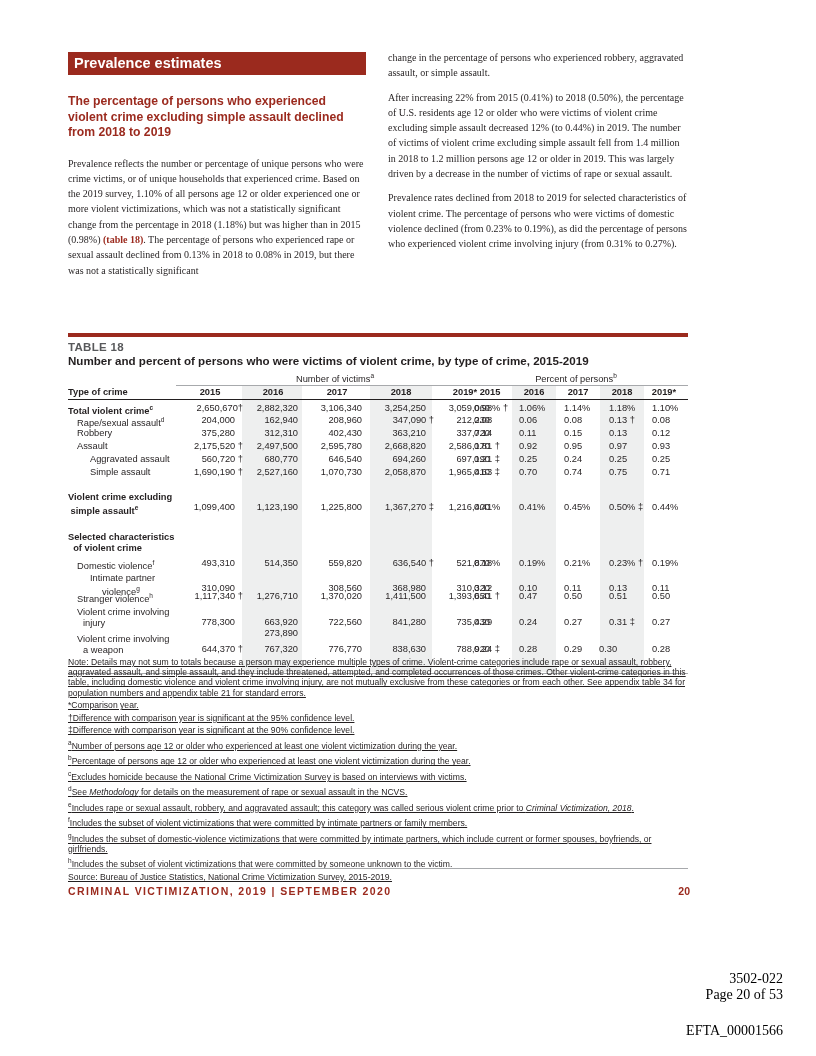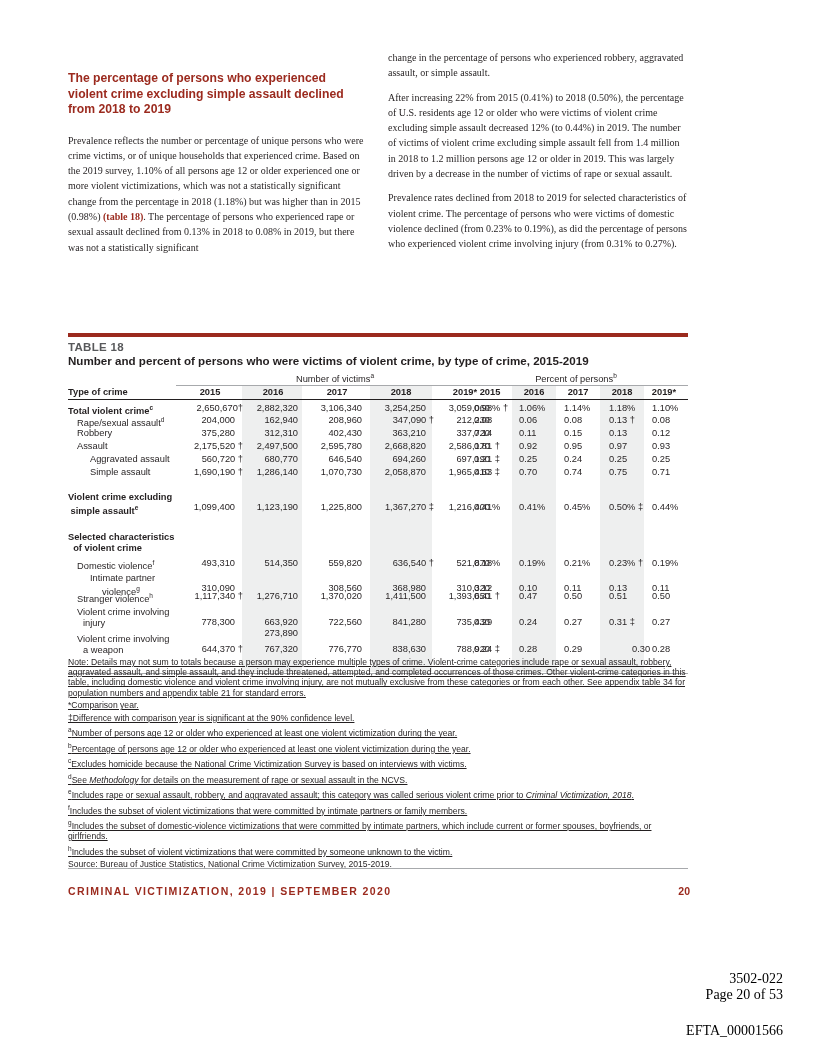--- a/index.html
+++ b/index.html
@@ -37,20 +37,21 @@
 
   .footer-left { position: absolute; left: 68px; top: 885px; font-family: "Liberation Sans", sans-serif; font-weight: bold; font-size: 10.5px; letter-spacing: 1.4px; color: #9b2a1e; }
   .footer-right { position: absolute; left: 670px; top: 885px; width: 20px; text-align: right; font-family: Liberation Sans, sans-serif; font-weight: bold; font-size: 10.5px; color: #9b2a1e; }
 
   .stamp { position: absolute; right: 33px; text-align: right; font-family: "Liberation Serif", serif; font-size: 14px; color: #000; line-height: 15px; }
 </style>
 </head>
 <body>
 
 <div class="col-left">
+  <div class="section-banner">Prevalence estimates</div>
   <div class="subhead">The percentage of persons who experienced violent crime excluding simple assault declined from 2018 to 2019</div>
   <p class="body-p"><span>Prevalence reflects the number or percentage of unique persons who were crime victims, or of unique households that experienced crime. Based on the 2019 survey, 1.10% of all persons age 12 or older experienced one or more violent victimizations, which was not a statistically significant change from the percentage in 2018 (1.18%) but was higher than in 2015 (0.98%) </span><span class="ref">(table 18)</span><span>. The percentage of persons who experienced rape or sexual assault declined from 0.13% in 2018 to 0.08% in 2019, but there was not a statistically significant</span></p>
 </div>
 
 <div class="col-right">
   <p class="body-p">change in the percentage of persons who experienced robbery, aggravated assault, or simple assault.</p>
   <p class="body-p">After increasing 22% from 2015 (0.41%) to 2018 (0.50%), the percentage of U.S. residents age 12 or older who were victims of violent crime excluding simple assault decreased 12% (to 0.44%) in 2019. The number of victims of violent crime excluding simple assault fell from 1.4 million in 2018 to 1.2 million persons age 12 or older in 2019. This was largely driven by a decrease in the number of victims of rape or sexual assault.</p>
   <p class="body-p">Prevalence rates declined from 2018 to 2019 for selected characteristics of violent crime. The percentage of persons who were victims of domestic violence declined (from 0.23% to 0.19%), as did the percentage of persons who experienced violent crime involving injury (from 0.31% to 0.27%).</p>
 </div>
 
@@ -144,21 +145,21 @@
         <span class="cell num" style="top: 84px; right: 198px;">697,190</span>
         <span class="cell" style="top: 84px; left: 406px;">0.21 ‡</span>
         <span class="cell" style="top: 84px; left: 451px;">0.25</span>
         <span class="cell" style="top: 84px; left: 496px;">0.24</span>
         <span class="cell" style="top: 84px; left: 541px;">0.25</span>
         <span class="cell" style="top: 84px; left: 584px;">0.25</span>
       </div>
       <div>
         <div class="rowlabel" style="left: 22px; top: 97px;">Simple assault</div>
         <span class="cell num" style="top: 97px; right: 445px;">1,690,190 †</span>
-        <span class="cell num" style="top: 97px; right: 390px;">1,286,140</span>
+        <span class="cell num" style="top: 97px; right: 390px;">2,527,160</span>
         <span class="cell num" style="top: 97px; right: 326px;">1,070,730</span>
         <span class="cell num" style="top: 97px; right: 262px;">2,058,870</span>
         <span class="cell num" style="top: 97px; right: 198px;">1,965,410</span>
         <span class="cell" style="top: 97px; left: 406px;">0.63 ‡</span>
         <span class="cell" style="top: 97px; left: 451px;">0.70</span>
         <span class="cell" style="top: 97px; left: 496px;">0.74</span>
         <span class="cell" style="top: 97px; left: 541px;">0.75</span>
         <span class="cell" style="top: 97px; left: 584px;">0.71</span>
       </div>
       <div>
@@ -247,30 +248,31 @@
           <div style="white-space: pre; padding-left: 6px;">a weapon</div>
         </div>
         <span class="cell num" style="top: 274px; right: 445px;">644,370 †</span>
         <span class="cell num" style="top: 274px; right: 390px;">767,320</span>
         <span class="cell num" style="top: 274px; right: 326px;">776,770</span>
         <span class="cell num" style="top: 274px; right: 262px;">838,630</span>
         <span class="cell num" style="top: 274px; right: 198px;">788,920</span>
         <span class="cell" style="top: 274px; left: 406px;">0.24 ‡</span>
         <span class="cell" style="top: 274px; left: 451px;">0.28</span>
         <span class="cell" style="top: 274px; left: 496px;">0.29</span>
-        <span class="cell" style="top: 274px; left: 564px;">0.30</span>
+        <span class="cell" style="top: 274px; left: 531px;">0.30</span>
         <span class="cell" style="top: 274px; left: 584px;">0.28</span>
       </div>
     </div>
   <div class="bottom-rule" style="top:303px;"></div>
 </div>
 
 <div class="notes">
   <p>Note: Details may not sum to totals because a person may experience multiple types of crime. Violent-crime categories include rape or sexual assault, robbery, aggravated assault, and simple assault, and they include threatened, attempted, and completed occurrences of those crimes. Other violent-crime categories in this table, including domestic violence and violent crime involving injury, are not mutually exclusive from these categories or from each other. See appendix table 34 for population numbers and appendix table 21 for standard errors.</p>
   <p>*Comparison year.</p>
+  <p>†Difference with comparison year is significant at the 95% confidence level.</p>
   <p>‡Difference with comparison year is significant at the 90% confidence level.</p>
   <p><sup>a</sup><span>Number of persons age 12 or older who experienced at least one violent victimization during the year.</span></p>
   <p><sup>b</sup><span>Percentage of persons age 12 or older who experienced at least one violent victimization during the year.</span></p>
   <p><sup>c</sup><span>Excludes homicide because the National Crime Victimization Survey is based on interviews with victims.</span></p>
   <p><sup>d</sup><span>See </span><i>Methodology</i><span> for details on the measurement of rape or sexual assault in the NCVS.</span></p>
   <p><sup>e</sup><span>Includes rape or sexual assault, robbery, and aggravated assault; this category was called serious violent crime prior to </span><i>Criminal Victimization, 2018</i><span>.</span></p>
   <p><sup>f</sup><span>Includes the subset of violent victimizations that were committed by intimate partners or family members.</span></p>
   <p><sup>g</sup><span>Includes the subset of domestic-violence victimizations that were committed by intimate partners, which include current or former spouses, boyfriends, or girlfriends.</span></p>
   <p><sup>h</sup><span>Includes the subset of violent victimizations that were committed by someone unknown to the victim.</span></p>
   <p>Source: Bureau of Justice Statistics, National Crime Victimization Survey, 2015-2019.</p>

